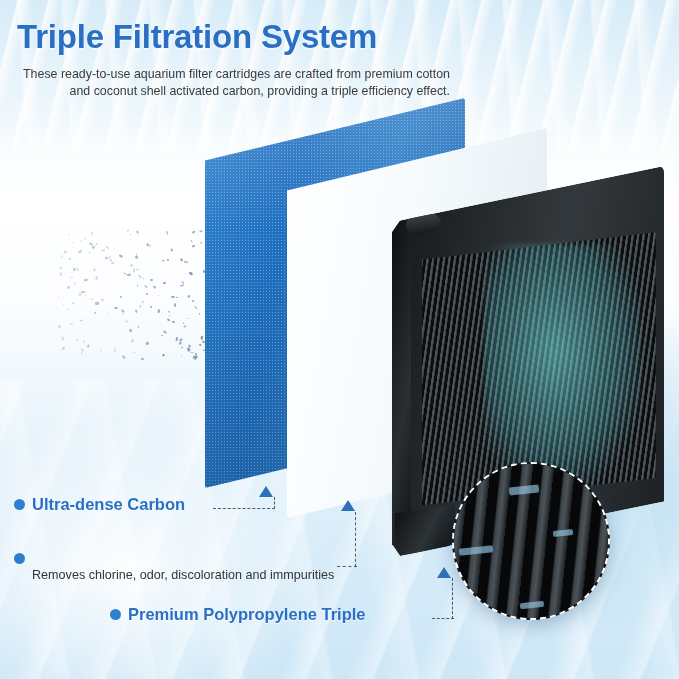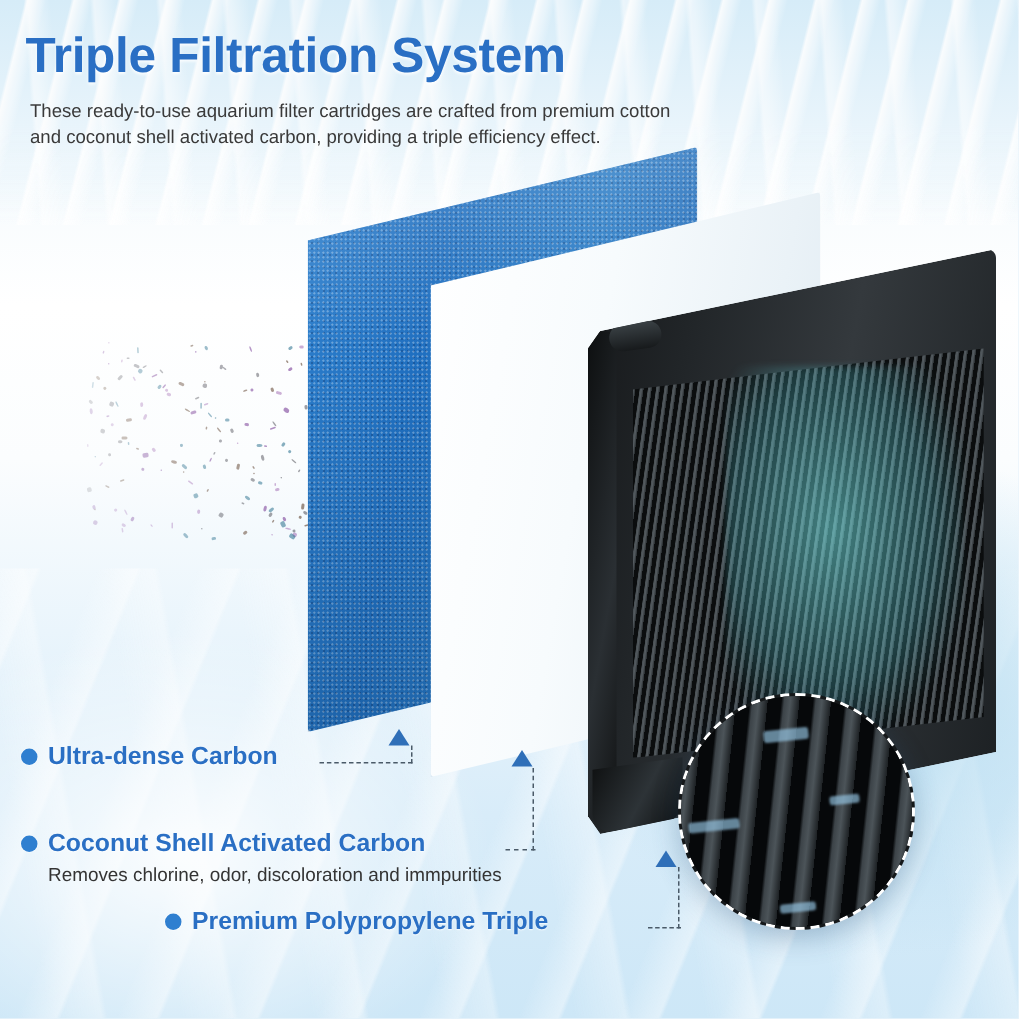--- a/index.html
+++ b/index.html
@@ -7,20 +7,21 @@
   body{
     width:679px;height:679px;overflow:hidden;
     font-family:"Liberation Sans","DejaVu Sans",sans-serif;
     background:#eaf4fb;
   }
   #poster{
     position:relative;width:679px;height:679px;overflow:hidden;
     background:
       linear-gradient(180deg,#e9f4fb 0%,#f4fafd 14%,#ffffff 30%,#fbfdfe 45%,
                       #eaf5fc 62%,#d8ecf9 80%,#cde7f7 100%);
+    text-align: right;
   }
 
   
   .ripples{position:absolute;inset:0;pointer-events:none;}
   .band{
     position:absolute;left:0;right:0;top:0;height:150px;
     background:
       repeating-linear-gradient(104deg,
         rgba(255,255,255,0) 0px, rgba(255,255,255,0) 16px,
         rgba(255,255,255,.85) 18px, rgba(255,255,255,0) 30px),
@@ -409,21 +410,20 @@
   <div class="co" id="co1">
     <div class="co-head">
       <span class="dot"></span>
       <span class="co-title">Ultra-dense Carbon</span>
     </div>
   </div>
 
   <div class="co" id="co2">
     <div class="co-head">
       <span class="dot"></span>
-      <span class="co-title">Coconut Shell Activated Carbon</span>
     </div>
     <div class="co-sub">Removes chlorine, odor, discoloration and immpurities</div>
   </div>
 
   <div class="co" id="co3">
     <div class="co-head">
       <span class="dot"></span>
       <span class="co-title">Premium Polypropylene Triple</span>
     </div>
   </div>

